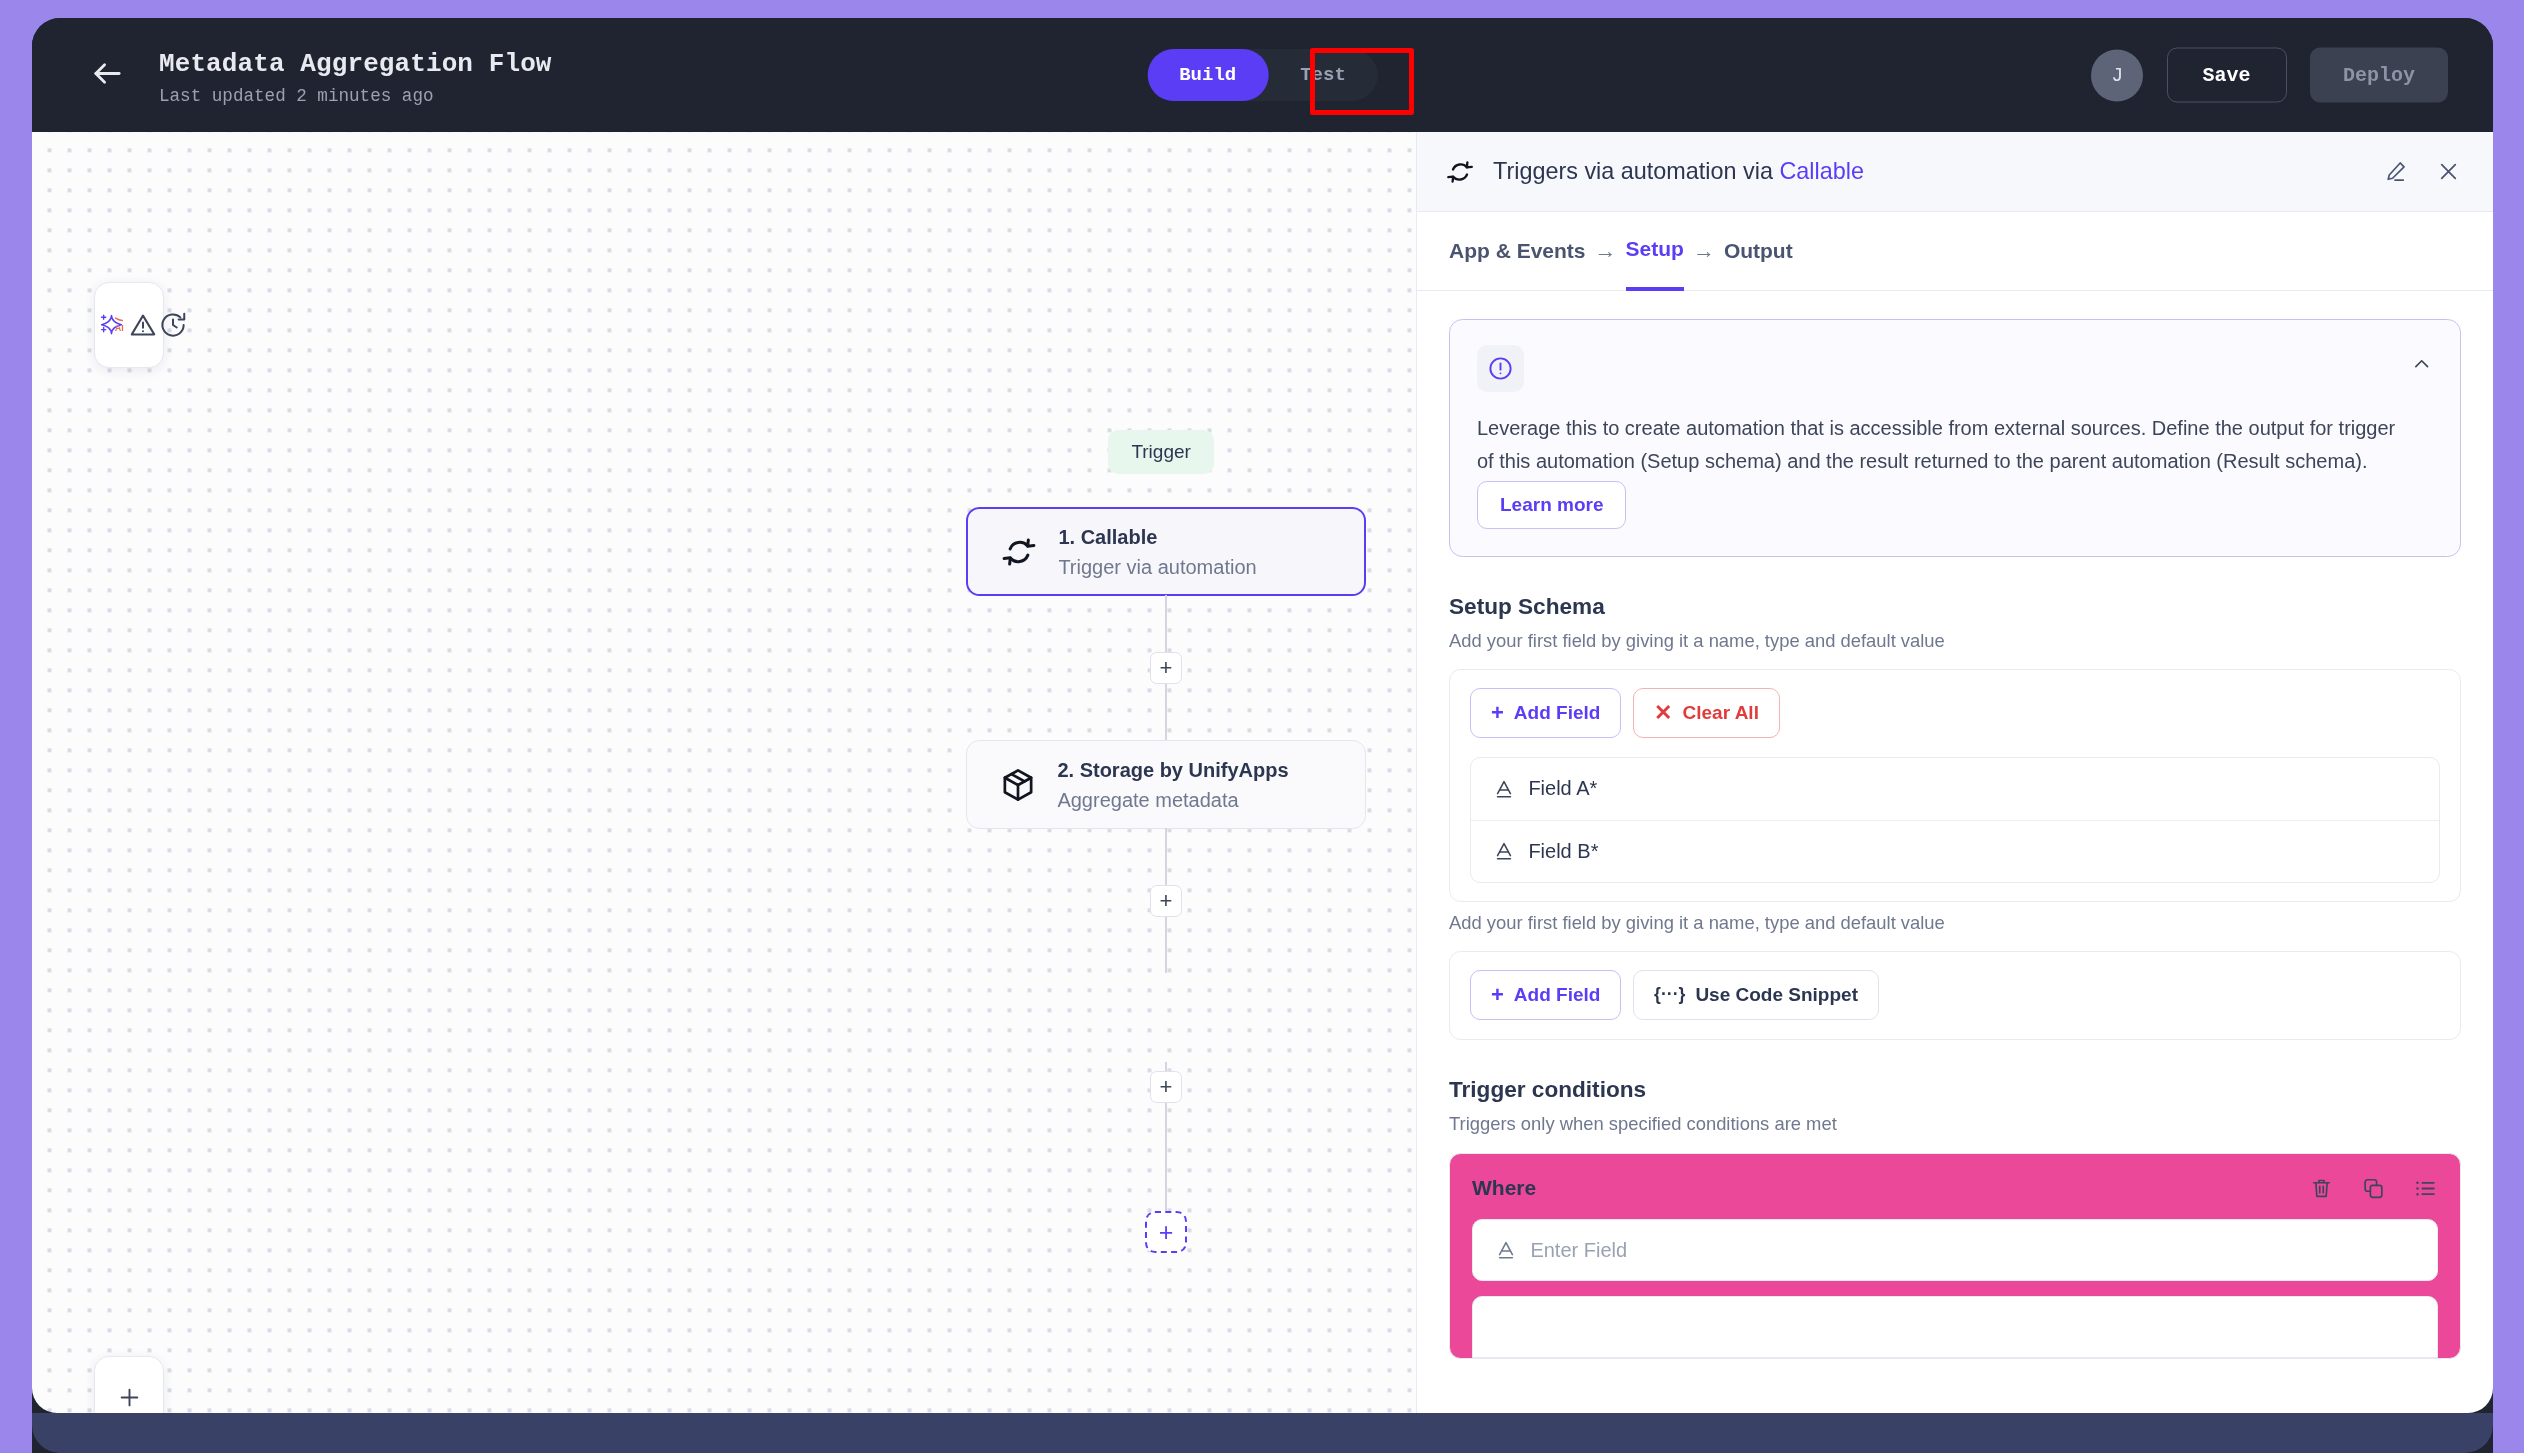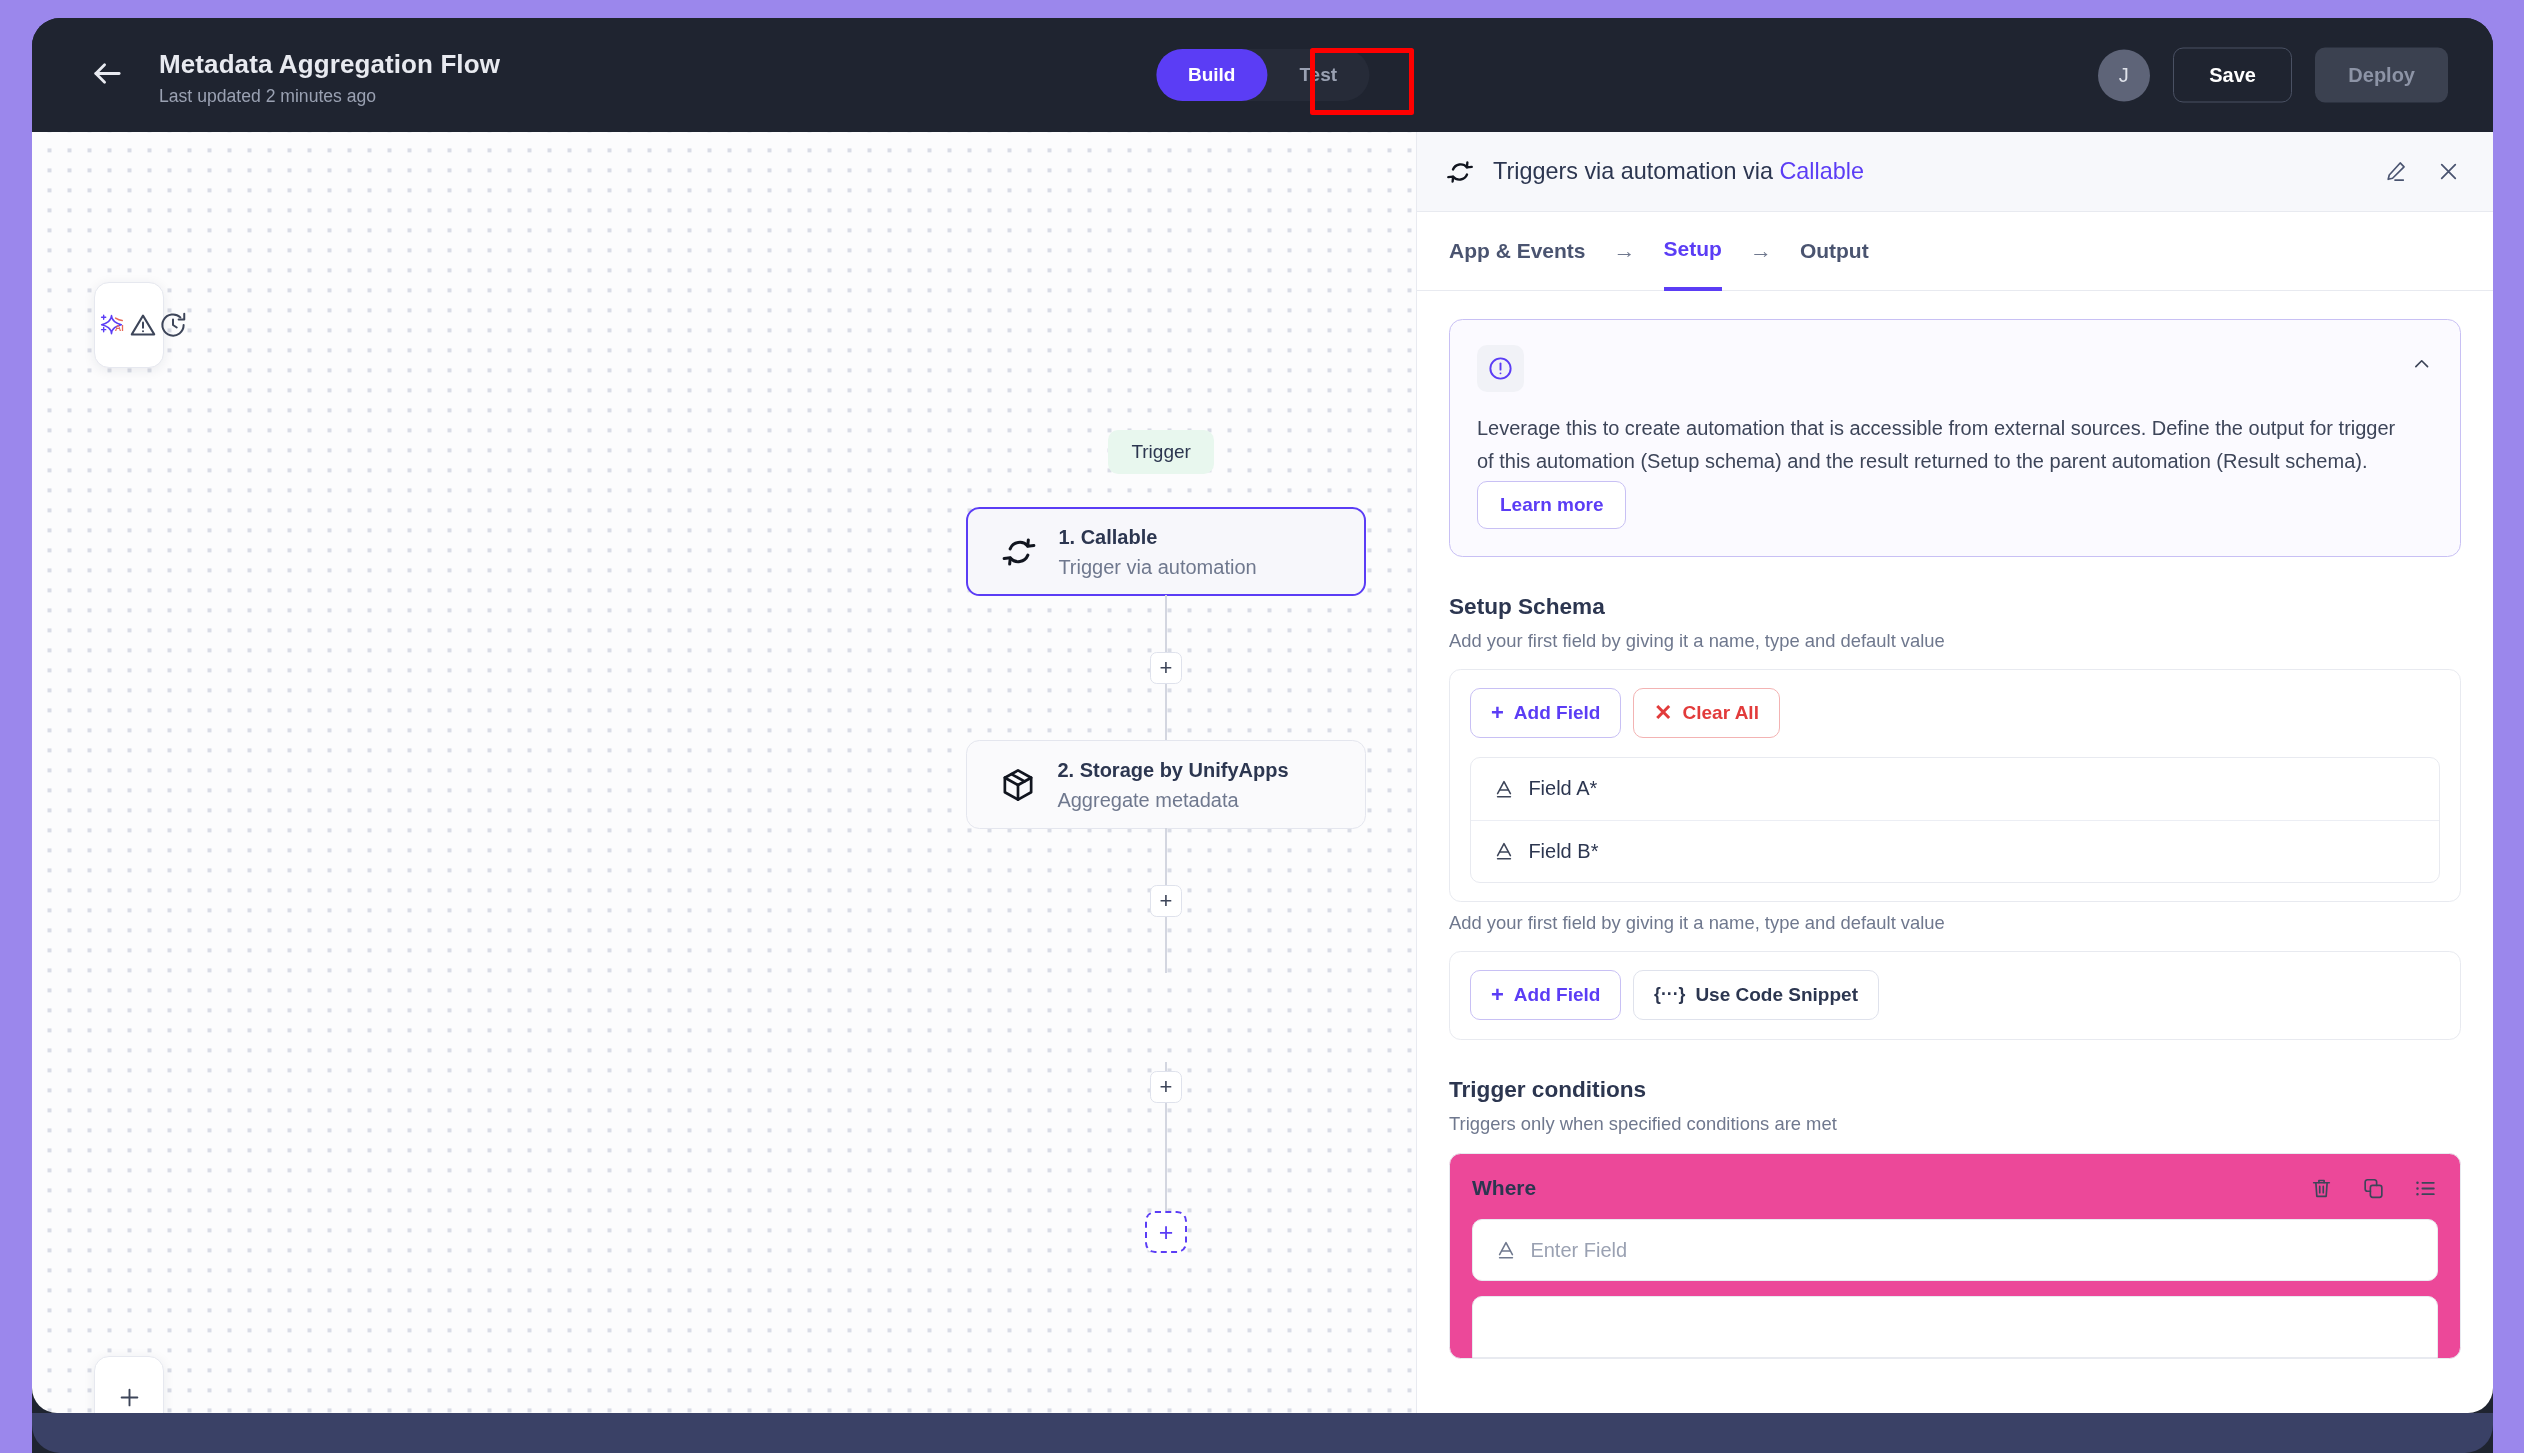--- a/index.html
+++ b/index.html
@@ -23,21 +23,21 @@
     background: #1f2430;
     border-radius: 28px 28px 0 0;
     overflow: hidden;
   }
 
   
   #topbar {
     position: relative;
     height: 114px;
     background: #1f2430;
-    display: flex; align-items: center;
+    display: flex; align-items: center; font-family: Liberation Mono, monospace;
   }
   #back-btn {
     position: absolute; left: 50px; top: 50%; transform: translateY(-50%);
     width: 50px; height: 50px;
     display: flex; align-items: center; justify-content: center;
     cursor: pointer;
   }
   #back-btn svg { width: 35px; height: 35px; }
   #title-block { position: absolute; left: 127px; top: 32px; }
   #flow-title {
@@ -231,21 +231,21 @@
   }
   #panel-title .accent { color: #5b3df5; }
   #panel-head-actions { margin-left: auto; display: flex; align-items: center; gap: 28px; }
   .head-icon { cursor: pointer; display: flex; align-items: center; }
 
   #panel-tabs {
     height: 79px;
     border-bottom: 0.8px solid #e8eaf0;
     display: flex; align-items: center;
     padding: 0 32px;
-    gap: 28px;
+    gap: 9px;
     flex: 0 0 79px;
   }
   .ptab {
     font-size: 21px; color: #4a5470; font-weight: bold;
     height: 79px; display: flex; align-items: center;
     cursor: pointer; white-space: nowrap;
   }
   .ptab.active { color: #5b3df5; border-bottom: 4.2px solid #5b3df5; }
   .ptab-sep { color: #6f788e; font-size: 22px; display: flex; align-items: center; }
 

